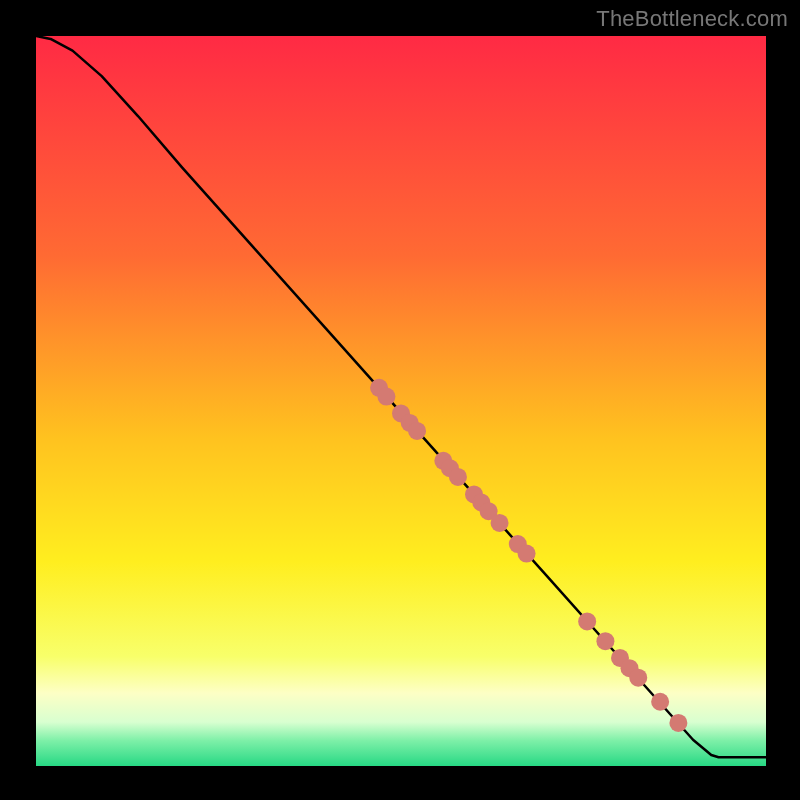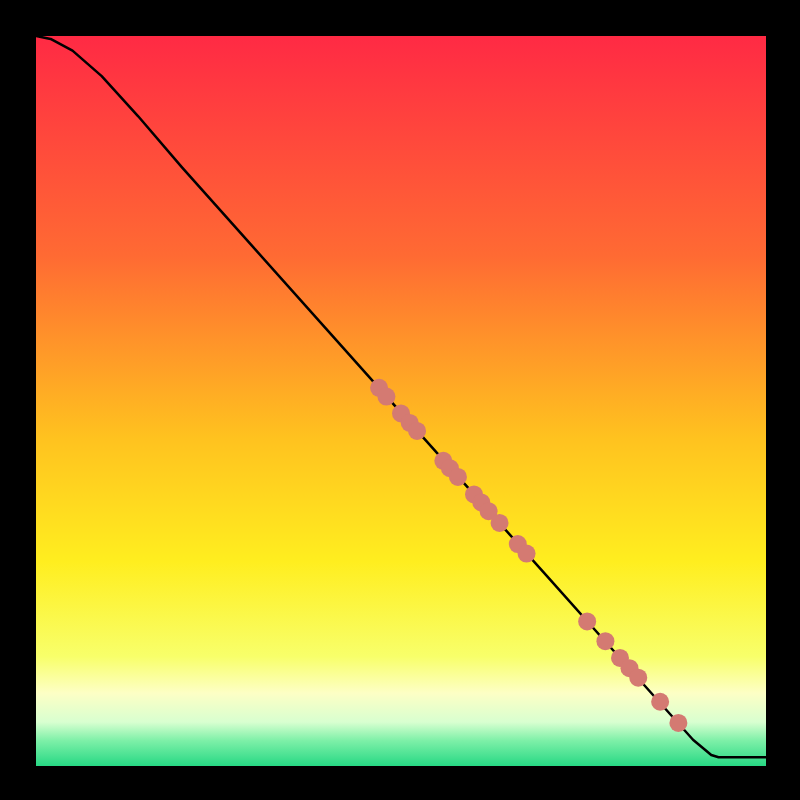--- a/index.html
+++ b/index.html
@@ -25,20 +25,21 @@
     left: 36px;
     top: 36px;
     width: 730px;
     height: 730px;
   }
 </style>
 </head>
 <body>
 
 <div class="stage">
+  <div class="watermark">TheBottleneck.com</div>
   <svg class="plot" viewBox="0 0 730 730" preserveAspectRatio="none">
     <defs>
       <linearGradient id="bg-grad" x1="0" y1="0" x2="0" y2="1">
           <stop offset="0.00%" stop-color="#ff2a44"></stop>
           <stop offset="30.00%" stop-color="#ff6a33"></stop>
           <stop offset="55.00%" stop-color="#ffc21f"></stop>
           <stop offset="72.00%" stop-color="#ffee1f"></stop>
           <stop offset="85.00%" stop-color="#f8ff6a"></stop>
           <stop offset="90.00%" stop-color="#fdffc5"></stop>
           <stop offset="94.00%" stop-color="#d8ffd0"></stop>

